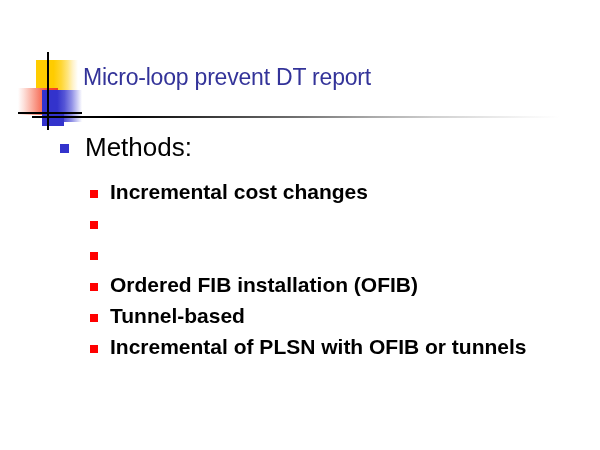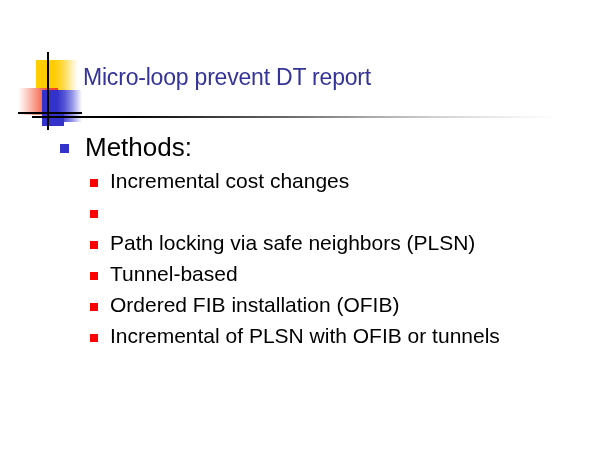--- a/index.html
+++ b/index.html
@@ -142,21 +142,22 @@
     left: 85px;
     top: 0px;
     font-size: 26px;
     line-height: 31px;
     color: #000000;
     white-space: nowrap;
   }
 
   .level2-list {
     position: relative;
-    margin-top: 1px;
+    margin-top: 12px;
+    font-weight: bold;
   }
   .level2-row {
     position: relative;
     height: 31px;
   }
   .level2-bullet {
     position: absolute;
     left: 90px;
     top: 12px;
     width: 8px;
@@ -204,31 +205,30 @@
         <span class="level2-bullet"></span>
         <span class="level2-text">Incremental cost changes</span>
       </div>
 
       <div class="level2-row">
         <span class="level2-bullet"></span>
       </div>
 
       <div class="level2-row">
         <span class="level2-bullet"></span>
-        <span class="level2-text">Path locking via safe neighbors (PLSN)</span>
+      </div>
+
+      <div class="level2-row">
+        <span class="level2-bullet"></span>
+        <span class="level2-text">Ordered FIB installation (OFIB)</span>
       </div>
 
       <div class="level2-row">
         <span class="level2-bullet"></span>
         <span class="level2-text">Tunnel-based</span>
-      </div>
-
-      <div class="level2-row">
-        <span class="level2-bullet"></span>
-        <span class="level2-text">Ordered FIB installation (OFIB)</span>
       </div>
 
       <div class="level2-row">
         <span class="level2-bullet"></span>
         <span class="level2-text">Incremental of PLSN with OFIB or tunnels</span>
       </div>
 
     </div>
   </div>
 

